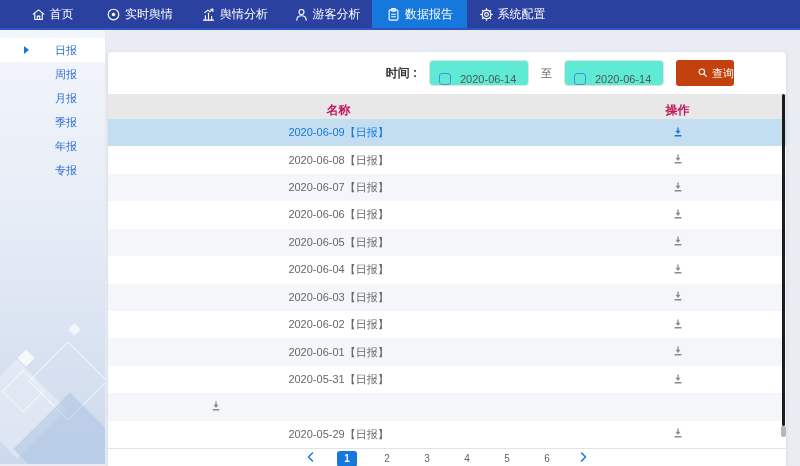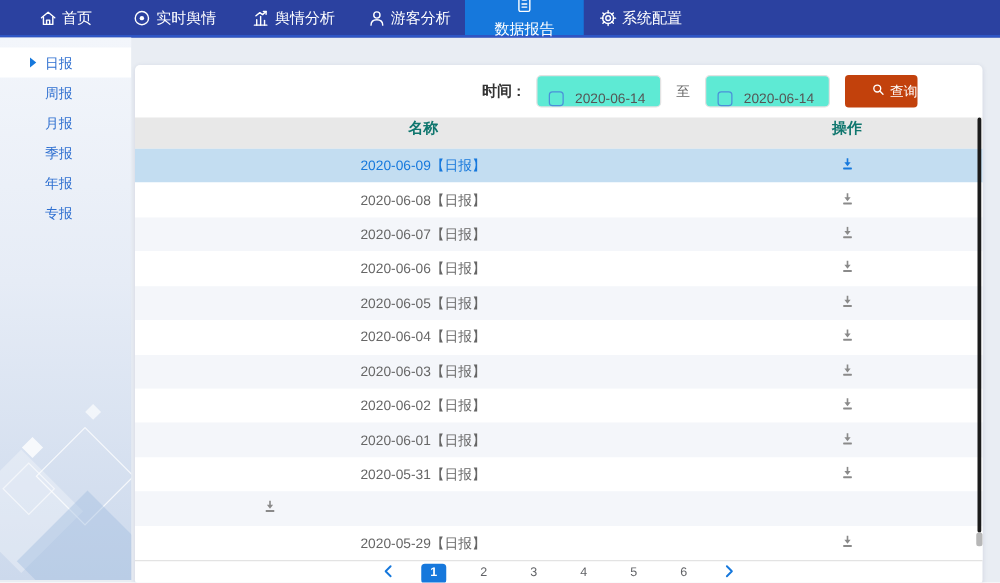--- a/index.html
+++ b/index.html
@@ -16,21 +16,21 @@
   .nav-item.active { background:#1678dc; }
 
   
   .main-row { display:flex; height:434px; }
 
   
   .sidebar { width:105px; position:relative; overflow:hidden;
              background:linear-gradient(180deg,#f3f6fb 0%,#e6ecf6 45%,#ccd9ec 100%); }
   .side-list { position:relative; z-index:2; padding-top:8px; }
   .side-item { height:24px; display:flex; align-items:center; color:#2e6fd0; font-size:11px;
-               cursor:pointer; padding-left:36px; position:relative; }
+               cursor:pointer; padding-left:55px; position:relative; }
   .side-item.active { background:#fff; }
   .side-item .tri { position:absolute; left:24px; width:0; height:0;
                     border-left:5px solid #1678dc; border-top:4px solid transparent;
                     border-bottom:4px solid transparent; }
   
   .deco { position:absolute; left:0; right:0; bottom:0; height:150px; z-index:1; }
   .deco .sq { position:absolute; }
   .sq1 { width:70px; height:70px; left:-18px; bottom:20px; background:rgba(255,255,255,.30); transform:rotate(45deg); }
   .sq2 { width:56px; height:56px; left:40px; bottom:55px; border:1px solid rgba(255,255,255,.75); transform:rotate(45deg); }
   .sq3 { width:80px; height:80px; left:30px; bottom:-25px; background:rgba(164,190,224,.45); transform:rotate(45deg); }
@@ -51,22 +51,22 @@
                 border-radius:4px; display:flex; align-items:flex-end; gap:9px; padding:0 9px;
                 color:#555; font-size:11px; cursor:pointer; }
   .cal-icon { width:12px; height:12px; border:1px solid #4a90d9; border-radius:3px; flex:0 0 auto; }
   .to-label { color:#666; font-size:11px; }
   .search-btn { width:58px; height:26px; background:#c2410c; color:#fff; border:none; border-radius:3px;
                 display:flex; align-items:center; justify-content:flex-end; gap:4px; font-size:11px;
                 cursor:pointer; }
   .search-btn svg { width:11px; height:11px; }
 
   
-  .thead { height:25px; background:#e8e8e8; display:flex; align-items:flex-start; font-weight:bold;
-           color:#0f766e; font-size:12px; }
+  .thead { height:25px; background:#e8e8e8; display:flex; align-items:flex-end; font-weight:bold;
+           color:#be185d; font-size:12px; }
   .col-name { width:68%; text-align:center; }
   .col-op { width:32%; text-align:center; }
   .tbody { flex:1; display:flex; flex-direction:column; border-bottom:1px solid #e3e3e3; }
   .trow { flex:1; display:flex; align-items:center; font-size:11px; color:#666; background:#fff; }
   .trow.stripe { background:#f4f6fa; }
   .trow.selected { background:#c3ddf1; color:#1678dc; }
   .dl-btn { display:inline-flex; align-items:center; justify-content:center; cursor:pointer; color:#8a8a8a; }
   .dl-btn svg { width:12px; height:12px; }
   .trow.selected .dl-btn { color:#1678dc; }
 
@@ -123,21 +123,21 @@
       </div>
       <div class="nav-item" style="width: 90px;">
         <span class="icon">
           <svg viewBox="0 0 24 24" fill="none" stroke="currentColor" stroke-width="1.8" stroke-linecap="round" stroke-linejoin="round">
             <circle cx="12" cy="8" r="4"></circle>
             <path d="M4.5 21 c0-4.8 3.5-7 7.5-7 s7.5 2.2 7.5 7"></path>
           </svg>
         </span>
         <span>游客分析</span>
       </div>
-      <div class="nav-item active" style="width: 95px; flex-direction: column;">
+      <div class="nav-item active" style="width: 95px;">
         <span class="icon">
           <svg viewBox="0 0 24 24" fill="none" stroke="currentColor" stroke-width="1.8" stroke-linecap="round" stroke-linejoin="round">
             <rect x="5" y="4.5" width="14" height="16.5" rx="2"></rect>
             <rect x="9" y="2.5" width="6" height="4" rx="1"></rect>
             <path d="M9 11.5 h6"></path>
             <path d="M9 15.5 h6"></path>
           </svg>
         </span>
         <span>数据报告</span>
       </div>

